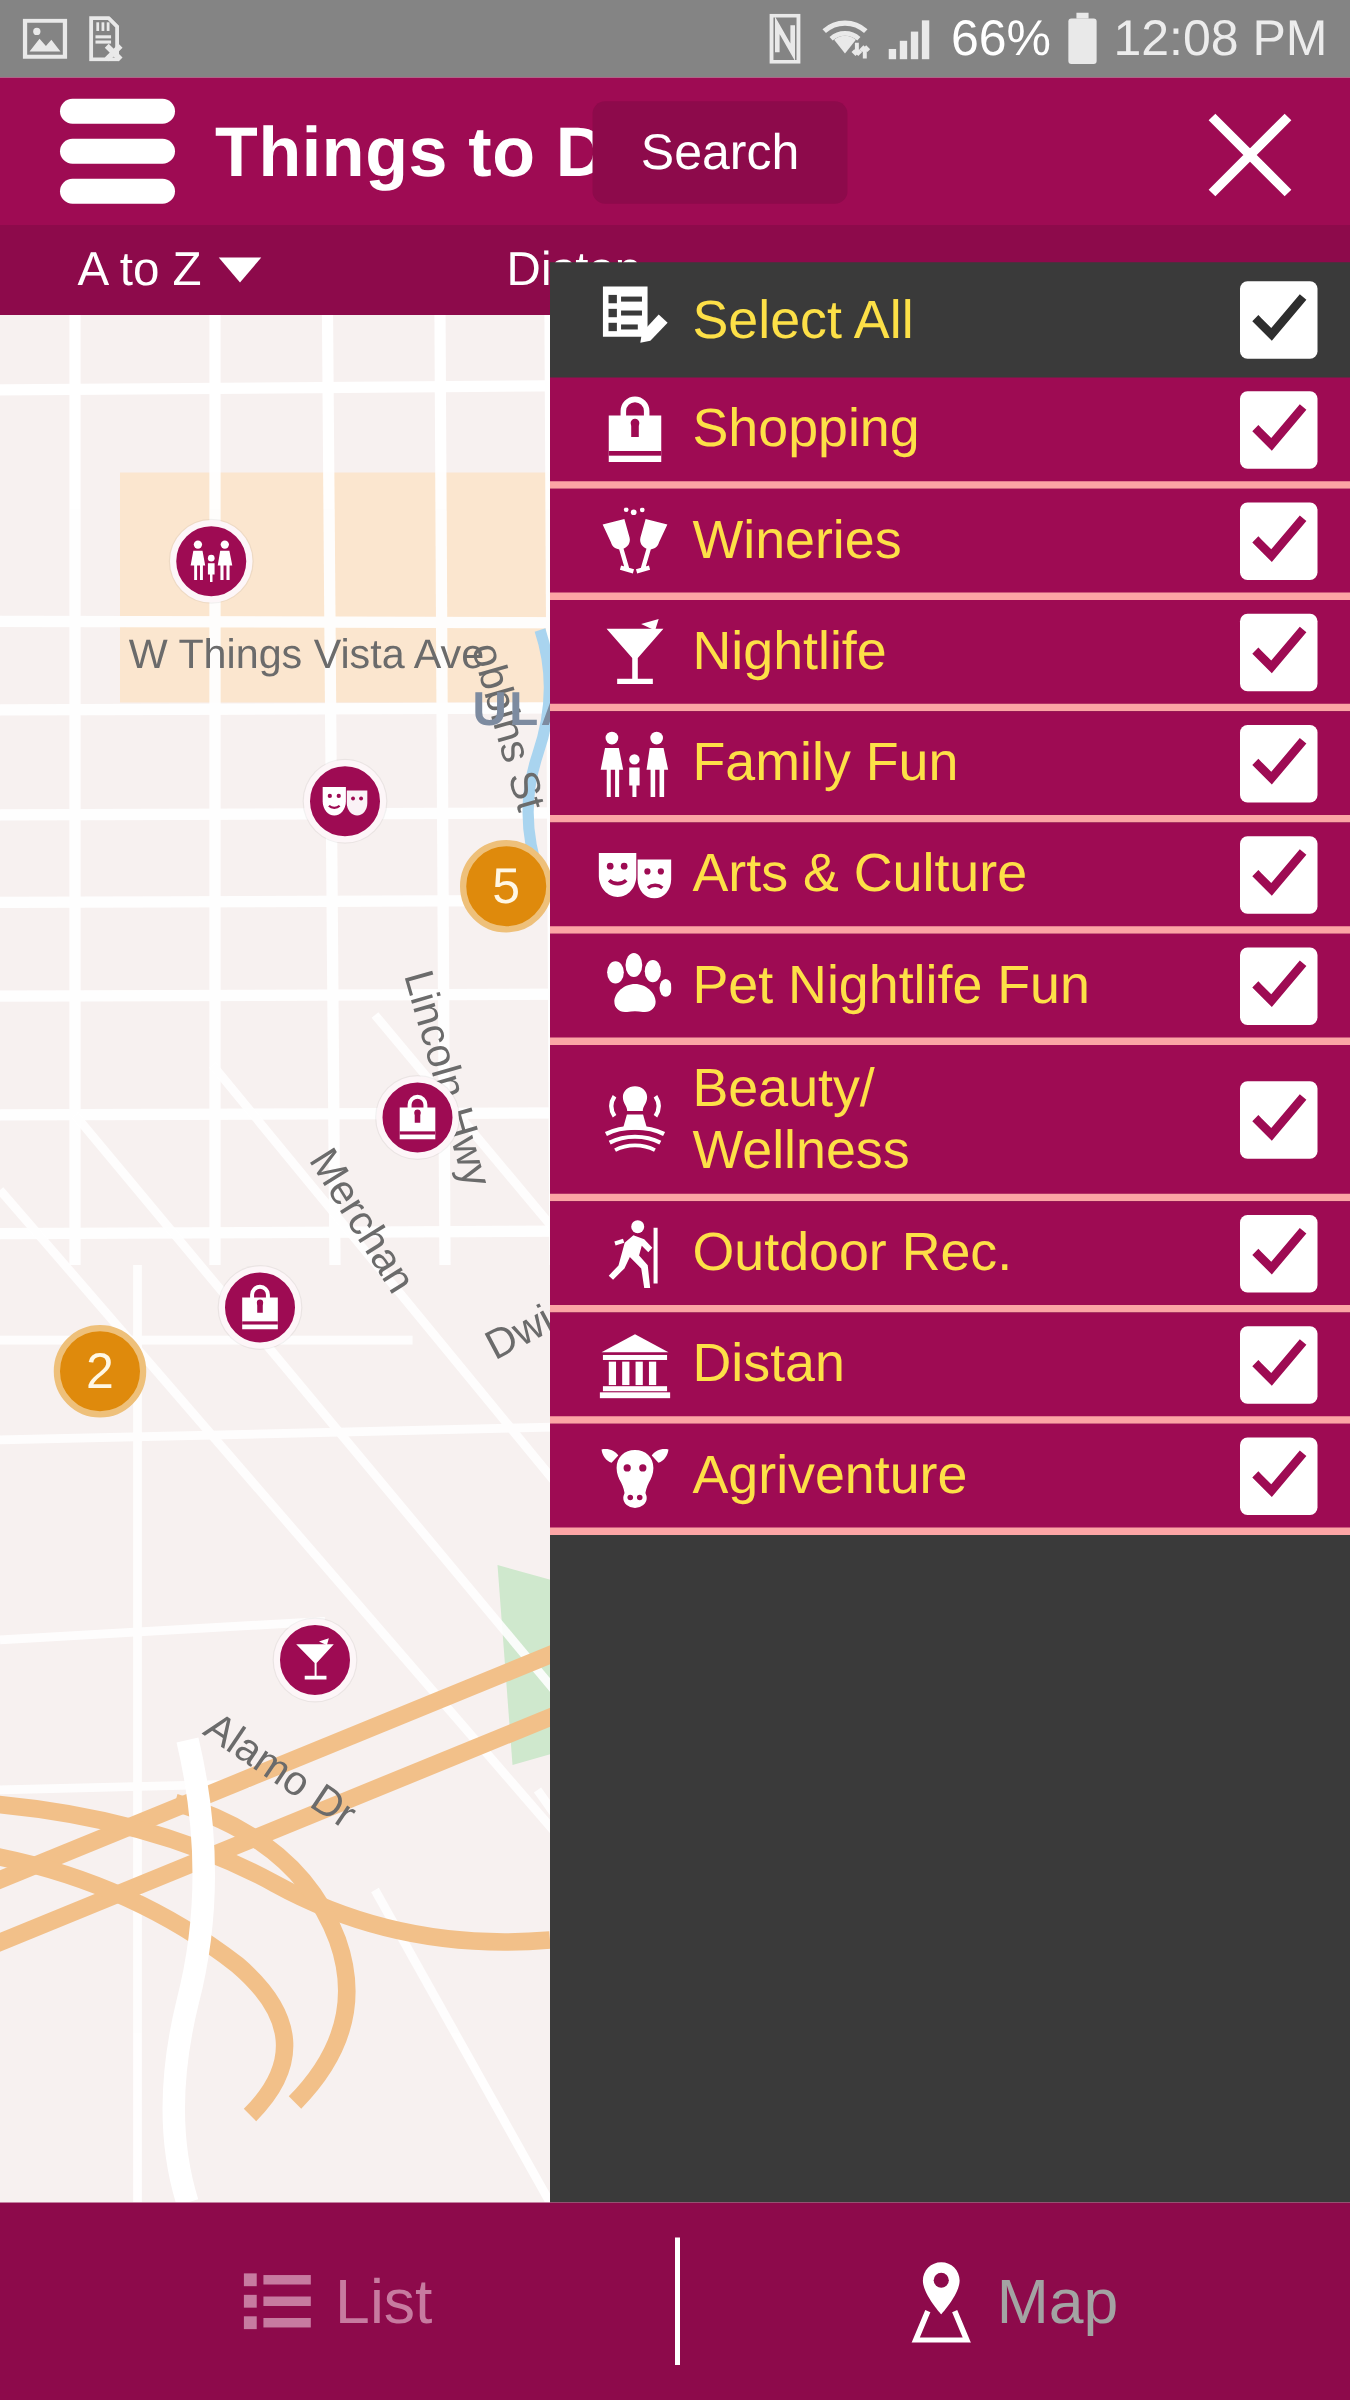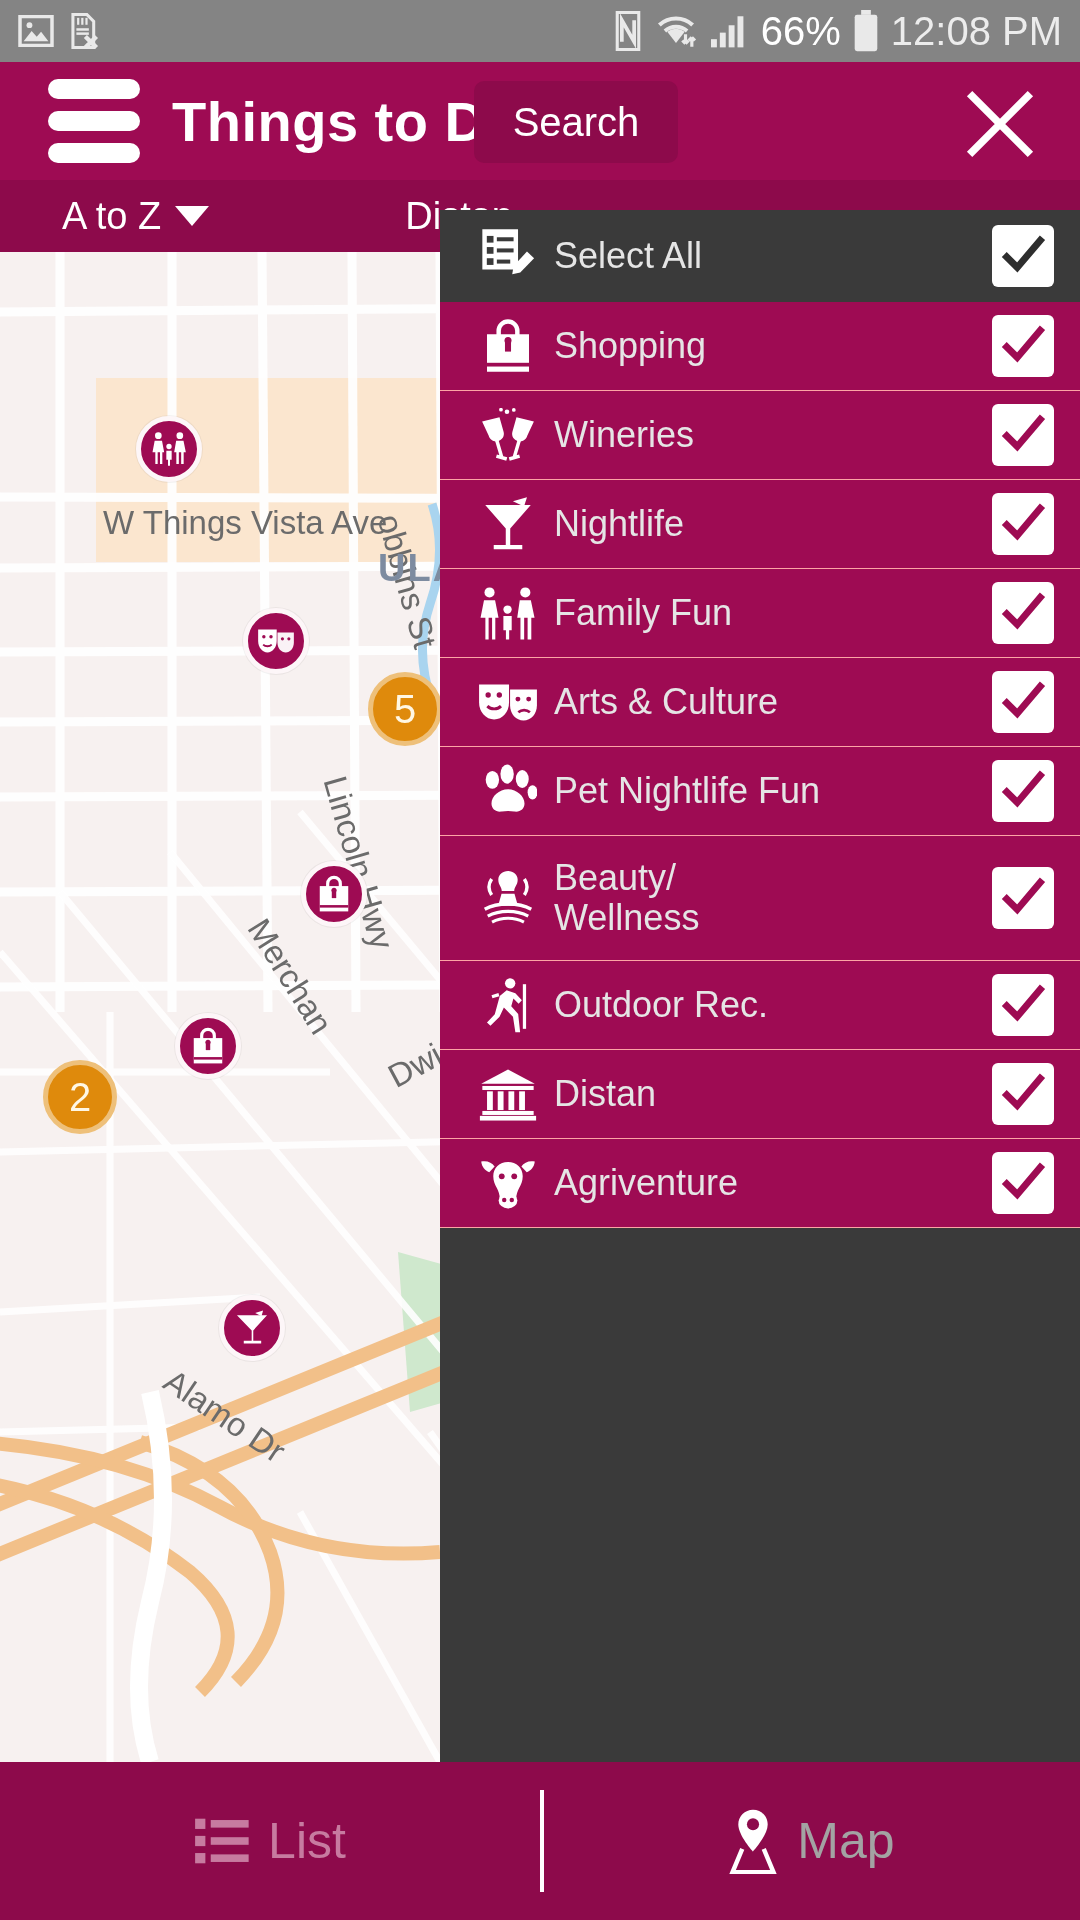--- a/index.html
+++ b/index.html
@@ -59,26 +59,26 @@
     font-size:40px; cursor:pointer; }
   .streetlabel{ position:absolute; color:#6b6b6b; font-size:33px;
     white-space:nowrap; }
   .arealabel{ position:absolute; color:#7d8ba0; font-size:38px;
     font-weight:bold; letter-spacing:2px; white-space:nowrap; }
 
   
   .panel{ position:absolute; top:210px; left:440px; width:640px;
     height:1552px; background:#3a3a3a; z-index:20; }
   .row{ display:flex; align-items:center; height:89px; background:#9e0b53;
-    border-bottom:1px solid #fca5a5; cursor:pointer; }
+    border-bottom:6px solid #fca5a5; cursor:pointer; }
   .row.selectall{ background:#3a3a3a; height:92px; border-bottom:none; }
   .row .ic{ width:92px; min-width:92px; display:flex; align-items:center;
     justify-content:center; margin-left:22px; }
   .row .ic svg{ display:block; fill:#fff; }
-  .row .lbl{ color:#e5e5e5; font-size:36px; flex:1; line-height:1.12;
+  .row .lbl{ color:#fde047; font-size:43px; flex:1; line-height:1.12;
     padding-right:20px; }
   .row.tall{ height:125px; }
   .cb{ width:62px; min-width:62px; height:62px; background:#fff;
     border-radius:6px; margin-right:26px; display:flex; align-items:center;
     justify-content:center; }
   .cb svg{ display:block; }
   .row .cb svg path{ stroke:#9e0b53; }
   .row.selectall .cb svg path{ stroke:#2e2e2e; }
 
   

